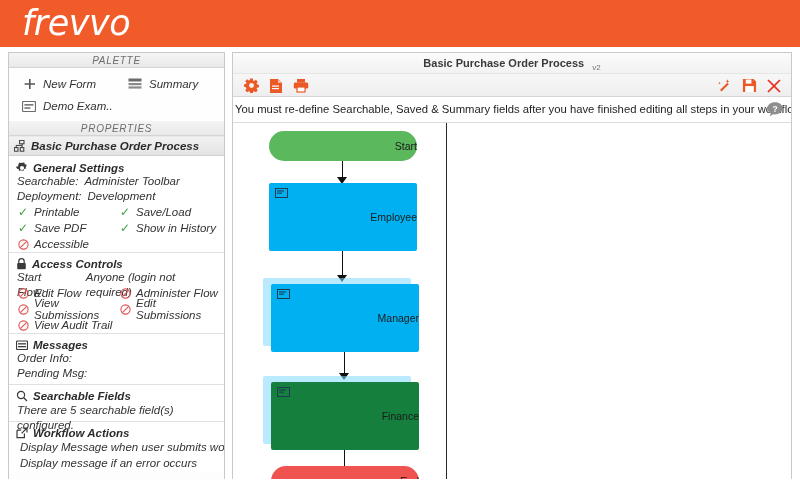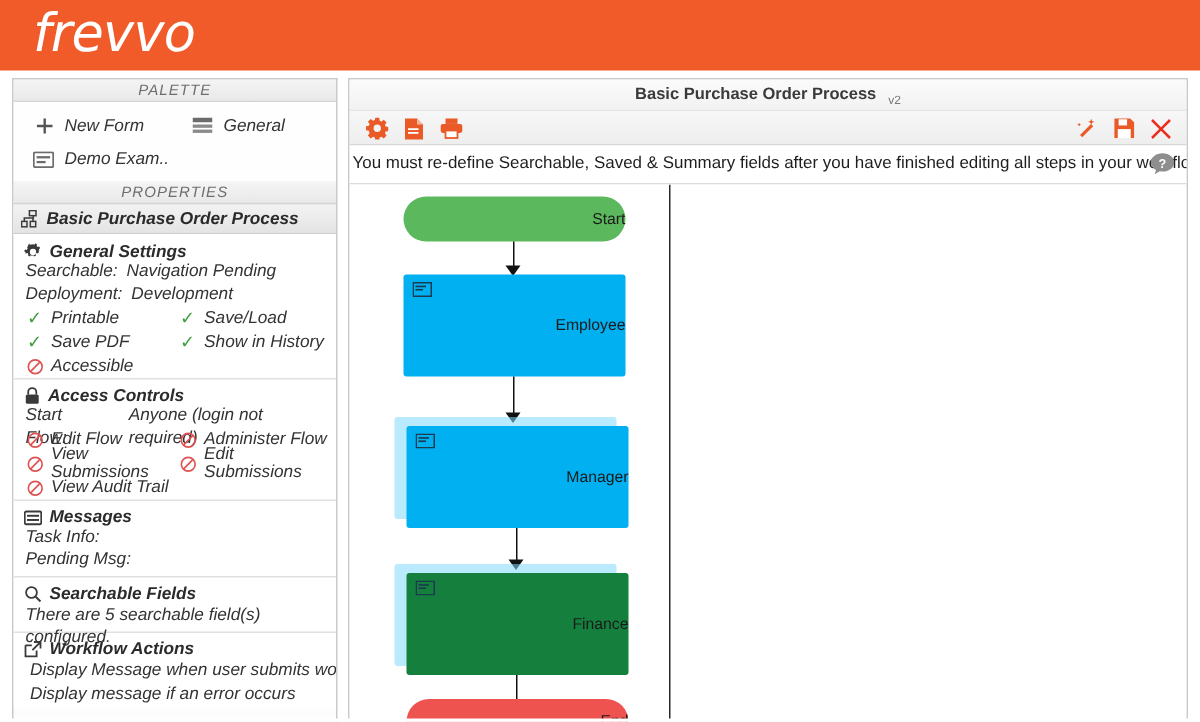--- a/index.html
+++ b/index.html
@@ -289,21 +289,21 @@
           <span>New Form</span>
         </div>
         <div class="pal-item col2">
           <span class="pal-ico">
             <svg width="14" height="12" viewBox="0 0 14 12">
               <rect x="0.5" y="0.5" width="13" height="3" fill="#6b6b6b"></rect>
               <rect x="0.5" y="5" width="13" height="2.2" fill="#8a8a8a"></rect>
               <rect x="0.5" y="8.4" width="13" height="2.2" fill="#8a8a8a"></rect>
             </svg>
           </span>
-          <span>General</span>
+          <span>Summary</span>
         </div>
       </div>
       <div class="palette-row">
         <div class="pal-item col1">
           <span class="pal-ico">
             <svg width="14" height="11" viewBox="0 0 14 11">
               <rect x="0.5" y="0.5" width="13" height="10" rx="1" fill="none" stroke="#6b6b6b" stroke-width="1.2"></rect>
               <rect x="2.4" y="3.1" width="9" height="1.5" fill="#6b6b6b"></rect>
               <rect x="2.4" y="6.3" width="6" height="1.5" fill="#6b6b6b"></rect>
             </svg>
@@ -333,21 +333,21 @@
         <span class="gico">
           <svg width="12" height="12" viewBox="0 0 12 12">
             <path d="M6 0.6l1 .25.5-.9 1.3.75-.3 1 .73.73 1-.3.75 1.3-.9.5.25 1-1 .25.9.5-.75 1.3-1-.3-.73.73.3 1-1.3.75-.5-.9-1 .25-1-.25-.5.9-1.3-.75.3-1-.73-.73-1 .3L-.0 7.4l.9-.5L.65 6l-.9-.5.75-1.3 1 .3.73-.73-.3-1L3.2-.05l.5.9z" fill="#3a3a3a" transform="scale(0.96) translate(0.3,0.3)"></path>
             <circle cx="6" cy="6" r="2.1" fill="#fff"></circle>
           </svg>
         </span>
         <span>General Settings</span>
       </div>
       <div class="line kv">
         <span class="k">Searchable:</span>
-        <span class="v">Navigation Pending</span>
+        <span class="v">Administer Toolbar</span>
       </div>
       <div class="line kv">
         <span class="k">Deployment:</span>
         <span class="v">Development</span>
       </div>
       <div class="flagrow">
         <div class="flag w1">
           <span class="tick">✓</span>
           <span>Printable</span>
         </div>
@@ -446,21 +446,21 @@
       <div class="grp sep">
         <span class="gico">
           <svg width="12" height="11" viewBox="0 0 12 11">
             <rect x="0.5" y="1" width="11" height="8.5" rx="1" fill="none" stroke="#3a3a3a" stroke-width="1.2"></rect>
             <rect x="2" y="3.2" width="8" height="1.3" fill="#3a3a3a"></rect>
             <rect x="2" y="6" width="8" height="1.3" fill="#3a3a3a"></rect>
           </svg>
         </span>
         <span>Messages</span>
       </div>
-      <div class="line">Task Info:</div>
+      <div class="line">Order Info:</div>
       <div class="line">Pending Msg:</div>
 
       <div class="grp sep" style="margin-top:3px;">
         <span class="gico">
           <svg width="12" height="12" viewBox="0 0 12 12">
             <circle cx="5" cy="5" r="3.6" fill="none" stroke="#3a3a3a" stroke-width="1.2"></circle>
             <path d="M7.8 7.8L11 11" stroke="#3a3a3a" stroke-width="1.3"></path>
           </svg>
         </span>
         <span>Searchable Fields</span>

